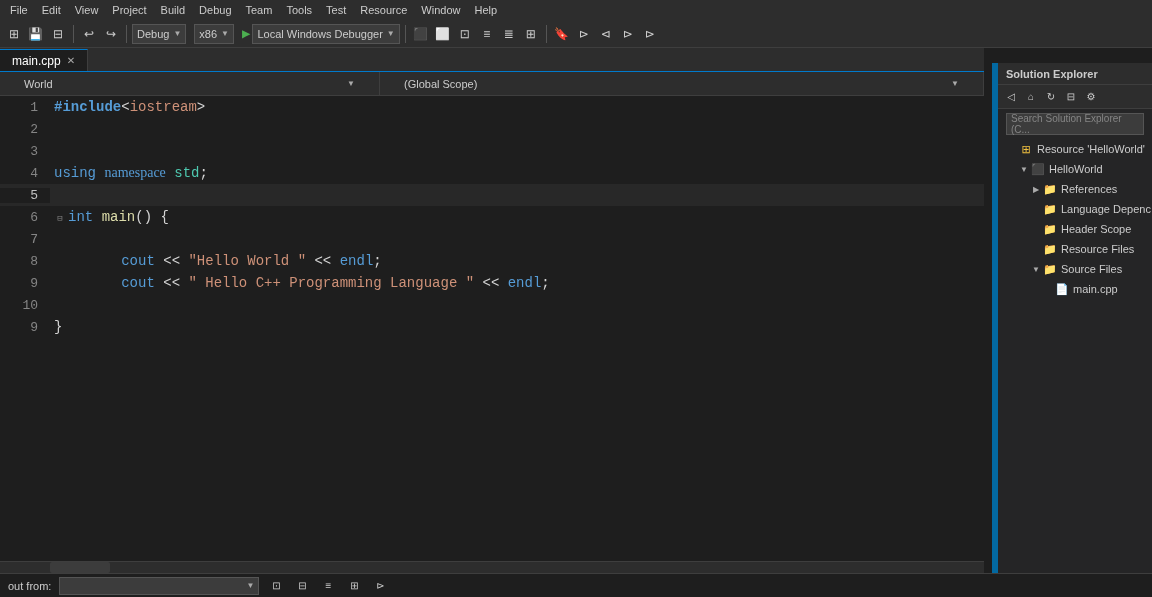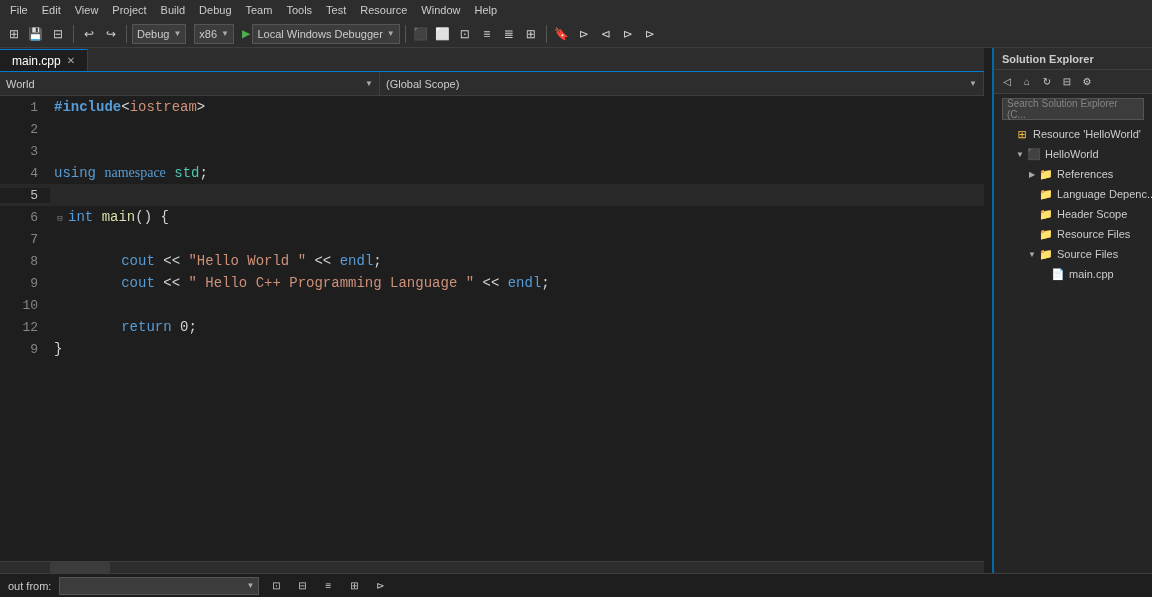--- a/index.html
+++ b/index.html
@@ -80,21 +80,21 @@
       border-bottom: 1px solid #3e3e3e;
     }
     .nav-dropdown {
       flex: 1;
       height: 100%;
       background: #2d2d2d;
       border: none;
       border-right: 1px solid #3e3e3e;
       color: #cccccc;
       font-size: 11px;
-      padding: 0 6px;
+      padding: 0 24px;
       display: flex; align-items: center; justify-content: space-between;
       cursor: pointer;
       font-family: 'Segoe UI', Arial, sans-serif;
     }
     .nav-dropdown-text { color: #cccccc; font-size: 11px; }
     .nav-dropdown-arrow { color: #aaa; font-size: 8px; }
 
     
     .code-editor {
       flex: 1;
@@ -137,24 +137,25 @@
     .editor-scrollbar {
       height: 12px;
       background: #2d2d2d;
       border-top: 1px solid #3e3e3e;
     }
 
     
     .solution-explorer {
       width: 160px;
       background: #252526;
-      border-left: 2px solid #0369a1;
+      border-left: 6px solid #0369a1;
       display: flex;
       flex-direction: column;
       overflow: hidden;
+      margin-top: 15px;
     }
     .se-title {
       height: 22px;
       background: #2d2d2d;
       color: #cccccc;
       font-size: 11px;
       font-family: 'Segoe UI', Arial, sans-serif;
       display: flex;
       align-items: center;
       padding: 0 8px;
@@ -402,24 +403,20 @@
         </div>
         <div class="code-line">
           <div class="line-number">9</div>
           <div class="line-content"><span style="color: rgb(212, 212, 212);">        </span><span style="color: rgb(86, 156, 214);">cout</span><span style="color: rgb(212, 212, 212);"> &lt;&lt; </span><span style="color: rgb(206, 145, 120);">" Hello C++ Programming Language "</span><span style="color: rgb(212, 212, 212);"> &lt;&lt; </span><span style="color: rgb(86, 156, 214);">endl</span><span style="color: rgb(212, 212, 212);">;</span></div>
         </div>
         <div class="code-line">
           <div class="line-number">10</div>
           <div class="line-content"></div>
         </div>
         <div class="code-line">
-          <div class="line-number">12</div>
-          <div class="line-content"><span style="color: rgb(212, 212, 212);">        </span><span style="color: rgb(86, 156, 214);">return</span><span style="color: rgb(212, 212, 212);"> </span><span style="color: rgb(212, 212, 212);">0;</span></div>
-        </div>
-        <div class="code-line">
           <div class="line-number">9</div>
           <div class="line-content"><span style="color: rgb(212, 212, 212);">}</span></div>
         </div>
       </div>
 
     <div class="editor-scrollbar">
       <div style="height:100%;background:#3c3c3c;width:60px;margin-left:50px;border-radius:2px;"></div>
     </div>
 
   </div>

